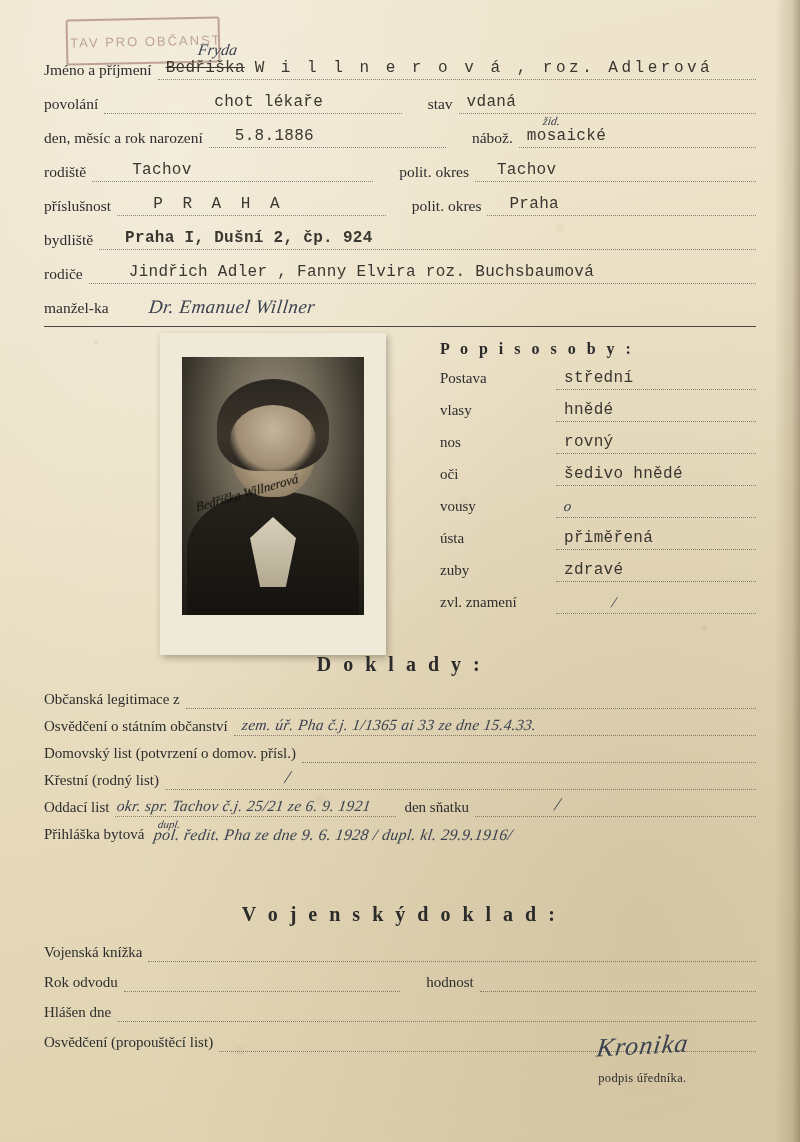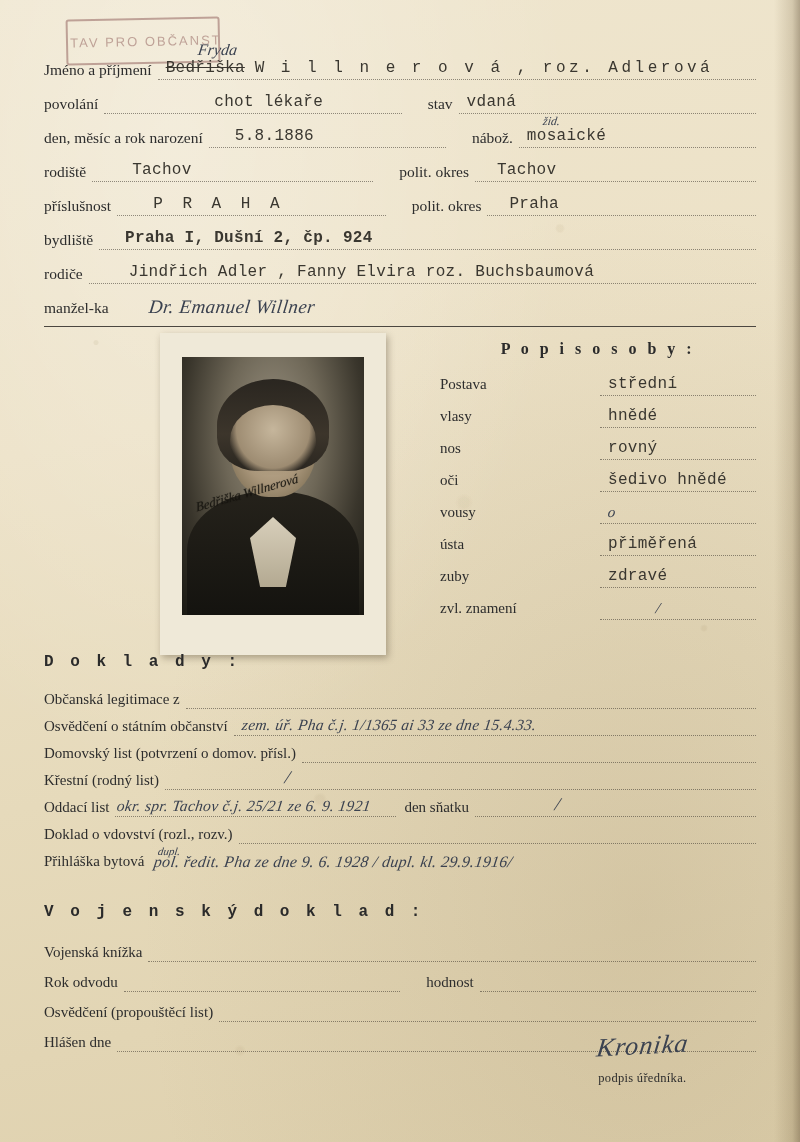--- a/index.html
+++ b/index.html
@@ -241,39 +241,38 @@
   }
 
   
   .desc {
     position: absolute;
     left: 440px;
     top: 340px;
     width: 316px;
   }
   .desc h2 {
-    margin: 0 0 6px 0;
+    margin: 0 0 0 0;
     font-size: 16px;
     font-weight: bold;
     letter-spacing: 3.5px;
-    text-align: center;
-  }
-  .desc .row { height: 32px; gap: 44px; }
+    text-align: left;
+  }
+  .desc .row { height: 32px; }
   .desc .lbl { width: 110px; font-size: 15px; padding-bottom: 4px; }
 
   
   .doklady-title, .vojensky-title {
     position: absolute;
     width: 712px;
     left: 44px;
-    text-align: left;
-    font-size: 16px;
+    text-align: center;
+    font-size: 20px;
     font-weight: bold;
     letter-spacing: 3.5px;
-    font-family: Liberation Mono, monospace;
   }
   .docs {
     position: absolute;
     left: 44px;
     width: 712px;
   }
   .docs .row { height: 27px; }
   .docs .lbl { font-size: 15px; padding-bottom: 2px; }
   .docs .val.hand-sm { font-size: 15.5px; bottom: 1px; }
 
@@ -494,26 +493,20 @@
         <span class="fill" style="max-width:340px;">
           <span class="val hand-sm" style="left:2px;">okr. spr. Tachov č.j. 25/21 ze 6. 9. 1921</span>
         </span>
         <span class="gap" style="width:8px;"></span>
         <span class="lbl">den sňatku</span>
         <span class="fill">
           <span class="val hand-sm" style="left:80px;font-size:18px;">/</span>
         </span>
       </div>
       <div class="row">
-        <span class="lbl">Doklad o vdovství (rozl., rozv.)</span>
-        <span class="fill">
-          <span class="val hand-sm"></span>
-        </span>
-      </div>
-      <div class="row">
         <span class="lbl">Přihláška bytová</span>
         <span class="fill" style="border-bottom:none;">
           <span class="above tiny" style="left:8px;bottom:14px;font-size:11px;">dupl.</span>
           <span class="val hand-sm" style="left:4px;bottom:0;font-size:16px;">pol. ředit. Pha ze dne 9. 6. 1928 / dupl. kl. 29.9.1916/</span>
         </span>
       </div>
     </div>
 
     <div class="vojensky-title" style="top:903px;">V o j e n s k ý   d o k l a d :</div>
 
@@ -529,27 +522,27 @@
         <span class="fill" style="max-width:330px;">
           <span class="val"></span>
         </span>
         <span class="gap"></span>
         <span class="lbl">hodnost</span>
         <span class="fill">
           <span class="val"></span>
         </span>
       </div>
       <div class="row">
+        <span class="lbl">Hlášen dne</span>
+        <span class="fill">
+          <span class="val"></span>
+        </span>
+      </div>
+      <div class="row">
         <span class="lbl">Osvědčení (propouštěcí list)</span>
-        <span class="fill">
-          <span class="val"></span>
-        </span>
-      </div>
-      <div class="row">
-        <span class="lbl">Hlášen dne</span>
         <span class="fill">
           <span class="val"></span>
         </span>
       </div>
     </div>
 
     <div class="signature">
       <div class="scrawl">Kronika</div>
       <div class="cap">podpis úředníka.</div>
     </div>

